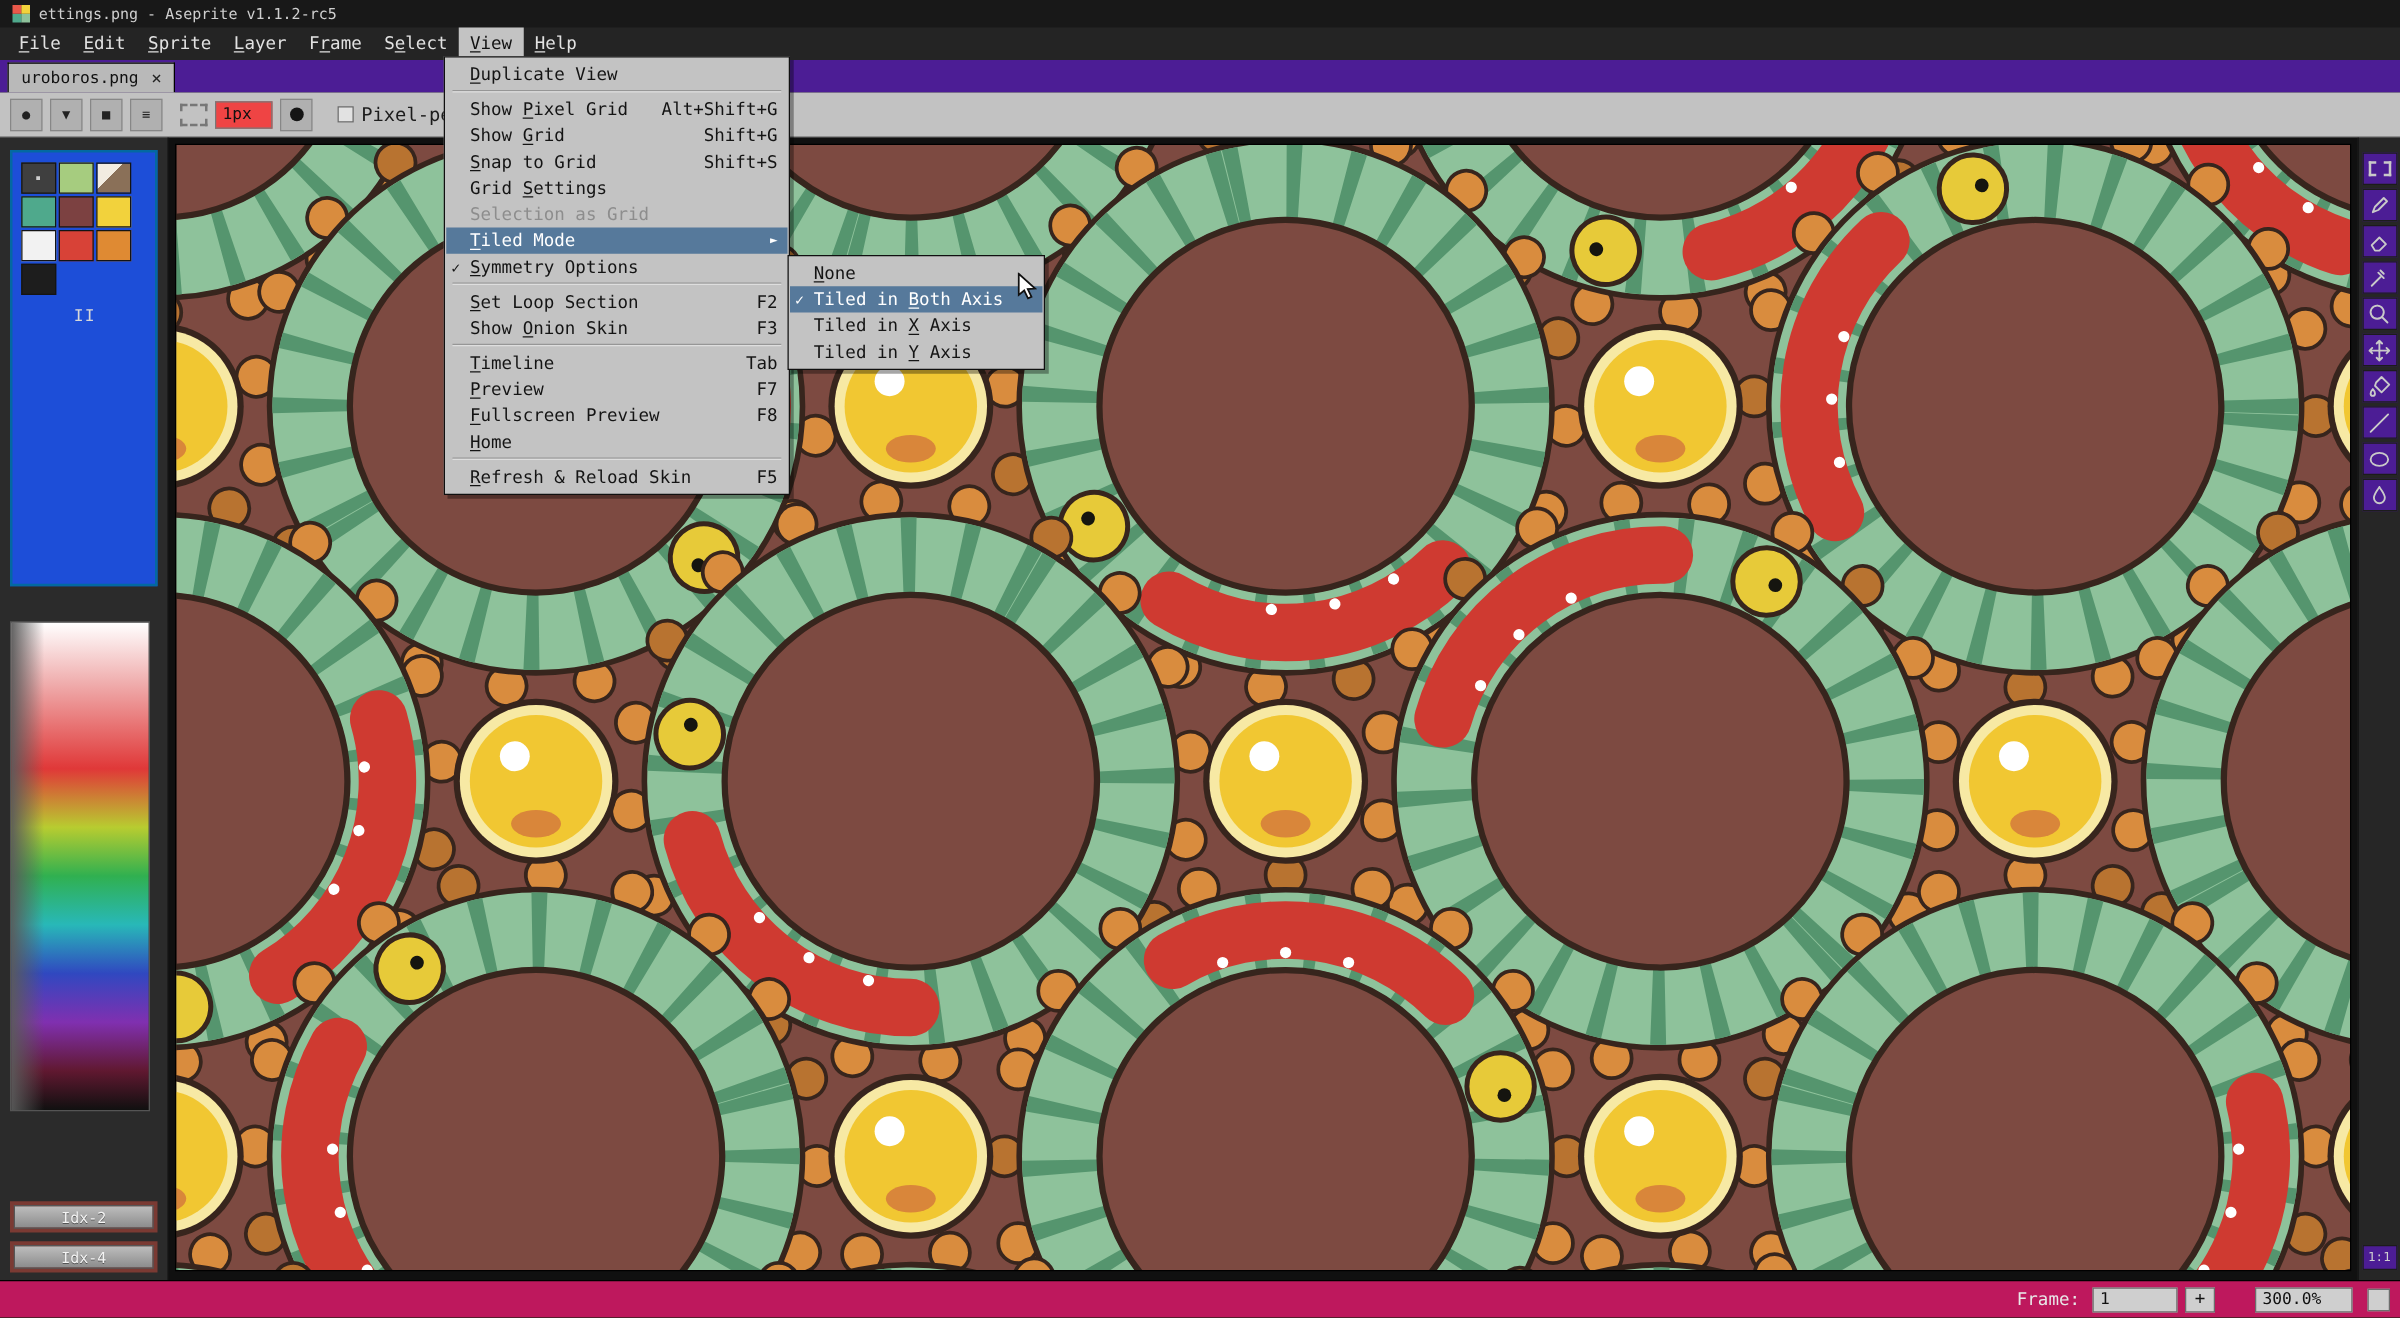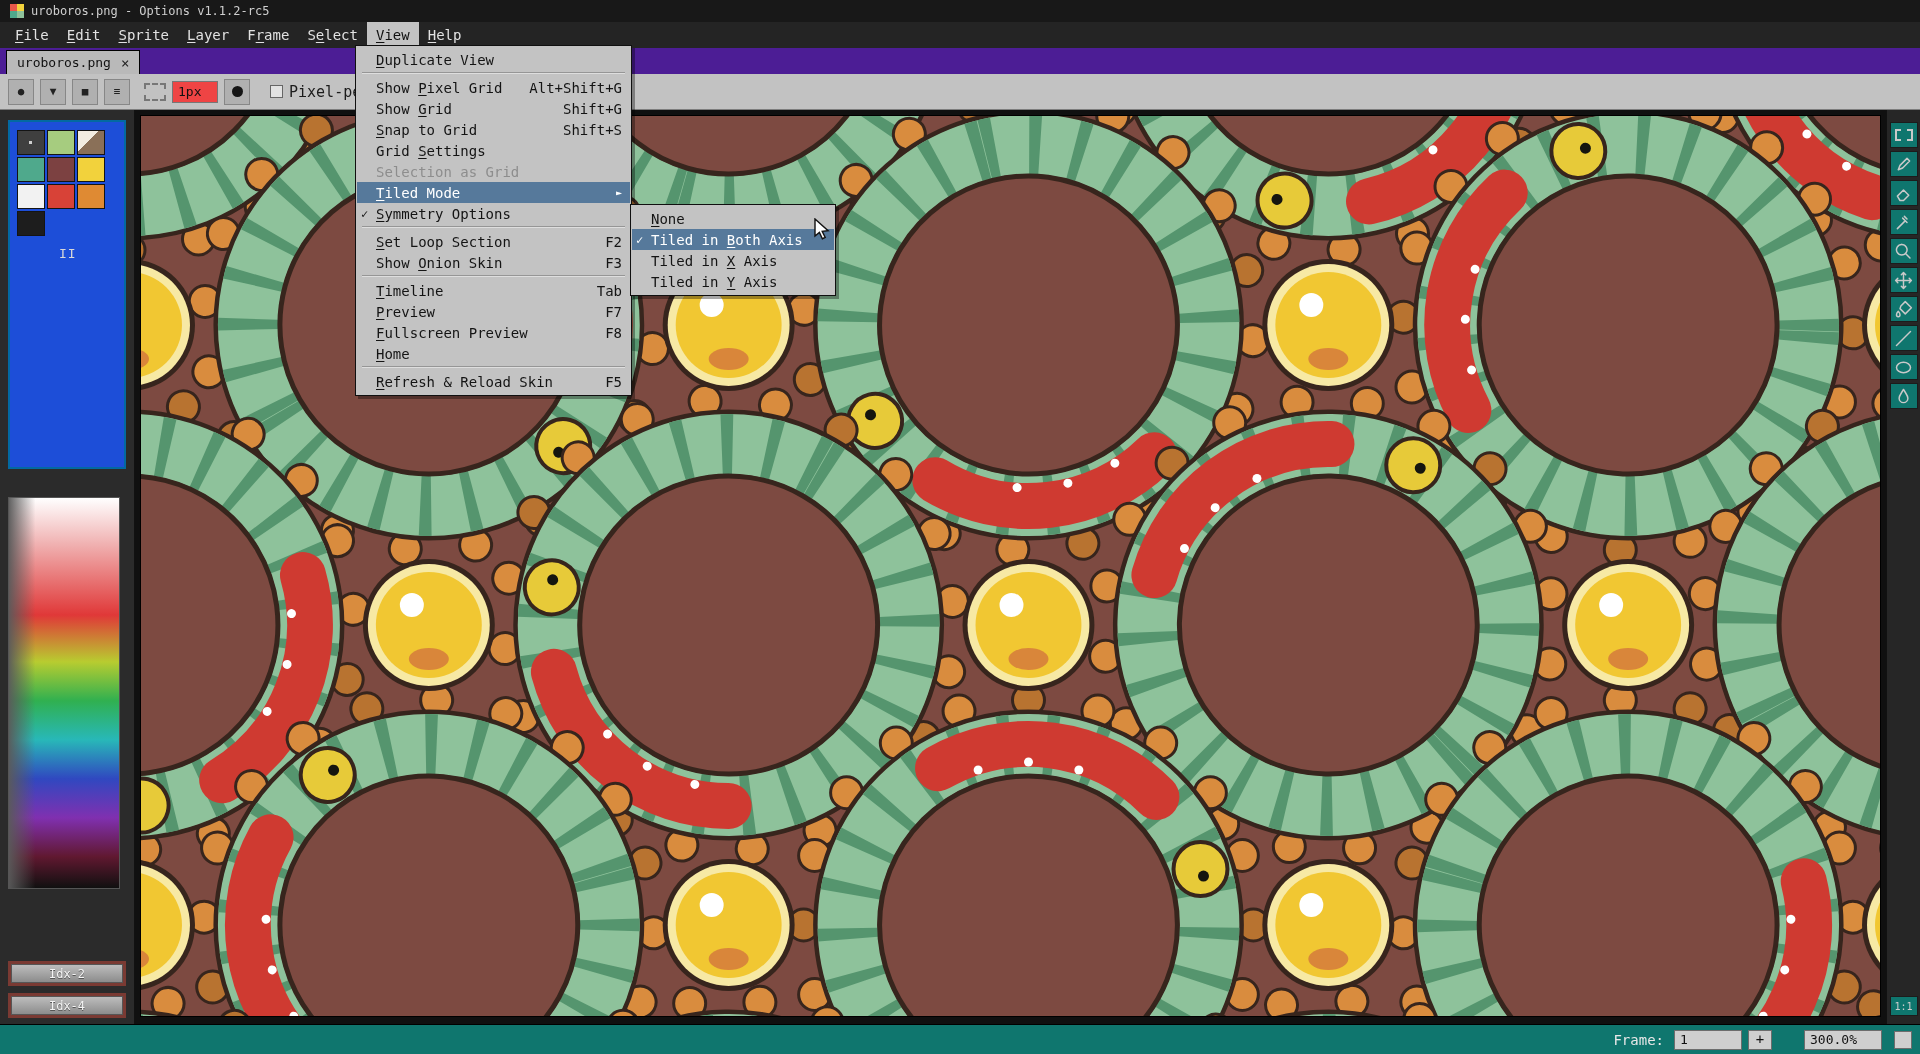--- a/index.html
+++ b/index.html
@@ -47,28 +47,28 @@
       linear-gradient(to bottom, #ffffff 0%, #f0b0b0 12%, #e03838 30%, #b8cc30 42%, #30b050 52%, #28b8b8 62%, #3048c0 72%, #8030b0 82%, #601830 92%, #101010 100%);
   }
   .idx-wrap { margin-top:auto; }
   .idx-row { background:#7a3a33; padding:3px; margin-top:7px; }
   .idx-btn { background:linear-gradient(#bdbdbd,#8c8c8c); border:1px solid #565656; color:#f4f4f4; text-align:center; font-size:12px; height:19px; line-height:18px; text-shadow:0 1px 0 #555; }
 
   .canvas-area { flex:1; background:#101010; padding:6px 6px 8px; min-width:0; }
   #canvasSvg { width:100%; height:100%; display:block; outline:1px solid #000; }
 
   .right-toolbar { width:34px; background:#262626; border-left:1px solid #111; display:flex; flex-direction:column; align-items:center; padding-top:12px; gap:3px; flex:none; }
-  .tool-btn { width:28px; height:26px; background:#0f766e; border:1px solid #1c1c1c; display:flex; align-items:center; justify-content:center; }
+  .tool-btn { width:28px; height:26px; background:#4c1d95; border:1px solid #1c1c1c; display:flex; align-items:center; justify-content:center; }
   .tool-svg { width:21px; height:21px; }
   .tool-svg path { fill:none; stroke:#c9c9c9; stroke-width:1.7; stroke-linecap:round; stroke-linejoin:round; }
   .marquee-box { width:18px; height:12px; border:2px dashed #c9c9c9; }
   .zoom-ratio { margin-top:auto; margin-bottom:8px; font-size:10px; color:#cfcfcf; height:20px; }
 
   
-  .statusbar { height:30px; background:#0f766e; border-top:1px solid #000; display:flex; align-items:center; justify-content:flex-end; gap:6px; padding-right:8px; flex:none; }
+  .statusbar { height:30px; background:#be185d; border-top:1px solid #000; display:flex; align-items:center; justify-content:flex-end; gap:6px; padding-right:8px; flex:none; }
   .sb-label { color:#e8e8e8; font-size:14px; margin-right:4px; }
   .sb-input { width:68px; height:20px; background:#cfcfcf; border:1px solid #6d6d6d; font:13px "DejaVu Sans Mono", monospace; padding:0 5px; color:#111; }
   .sb-btn { width:24px; height:20px; background:#cfcfcf; border:1px solid #6d6d6d; color:#111; font-size:14px; line-height:17px; text-align:center; }
   .sb-zoom { width:78px; margin-left:26px; }
   .sb-corner { width:18px; height:18px; background:#cfcfcf; border:1px solid #6d6d6d; margin-left:6px; }
 
   
   .menu { position:absolute; background:#c3c3c3; border:1px solid #101010; box-shadow:3px 3px 0 rgba(0,0,0,.35); padding:3px 1px; font-size:14px; color:#141414; z-index:150; }
   #viewMenu { left:355px; top:45px; width:277px; }
   #tiledSubmenu { left:630px; top:204px; width:206px; z-index:160; }
@@ -85,21 +85,21 @@
 
   .cursor { position:absolute; left:812px; top:218px; z-index:300; }
 </style>
 </head>
 <body>
 
 <div class="app">
 
   <div class="titlebar">
     <span class="app-icon"></span>
-    <span class="title-text">uroboros.png - Options v1.1.2-rc5</span>
+    <span class="title-text">ettings.png - Aseprite v1.1.2-rc5</span>
   </div>
 
   <div class="menubar" id="menubar">
       <span class="mb-item"><u>F</u>ile</span>
       <span class="mb-item"><u>E</u>dit</span>
       <span class="mb-item"><u>S</u>prite</span>
       <span class="mb-item"><u>L</u>ayer</span>
       <span class="mb-item">F<u>r</u>ame</span>
       <span class="mb-item">S<u>e</u>lect</span>
       <span class="mb-item open"><u>V</u>iew</span>

